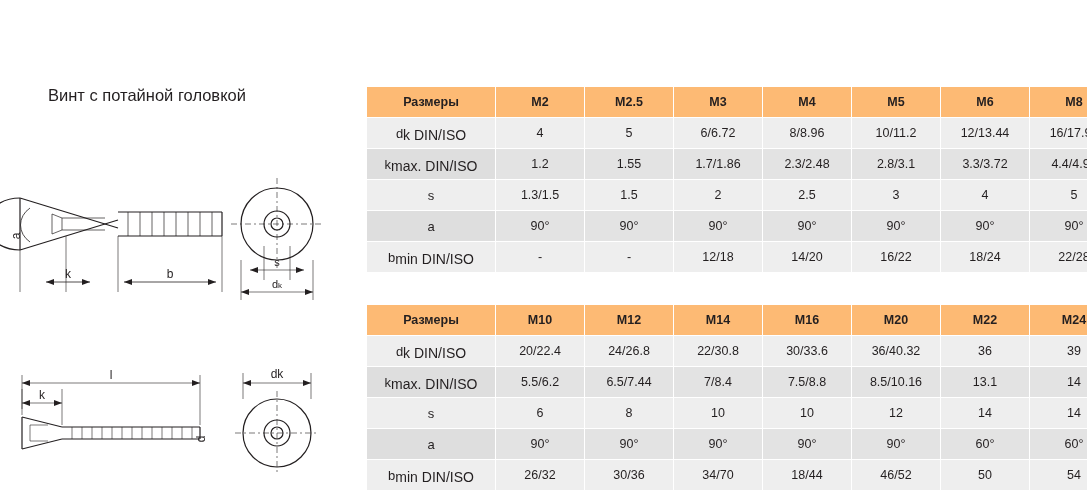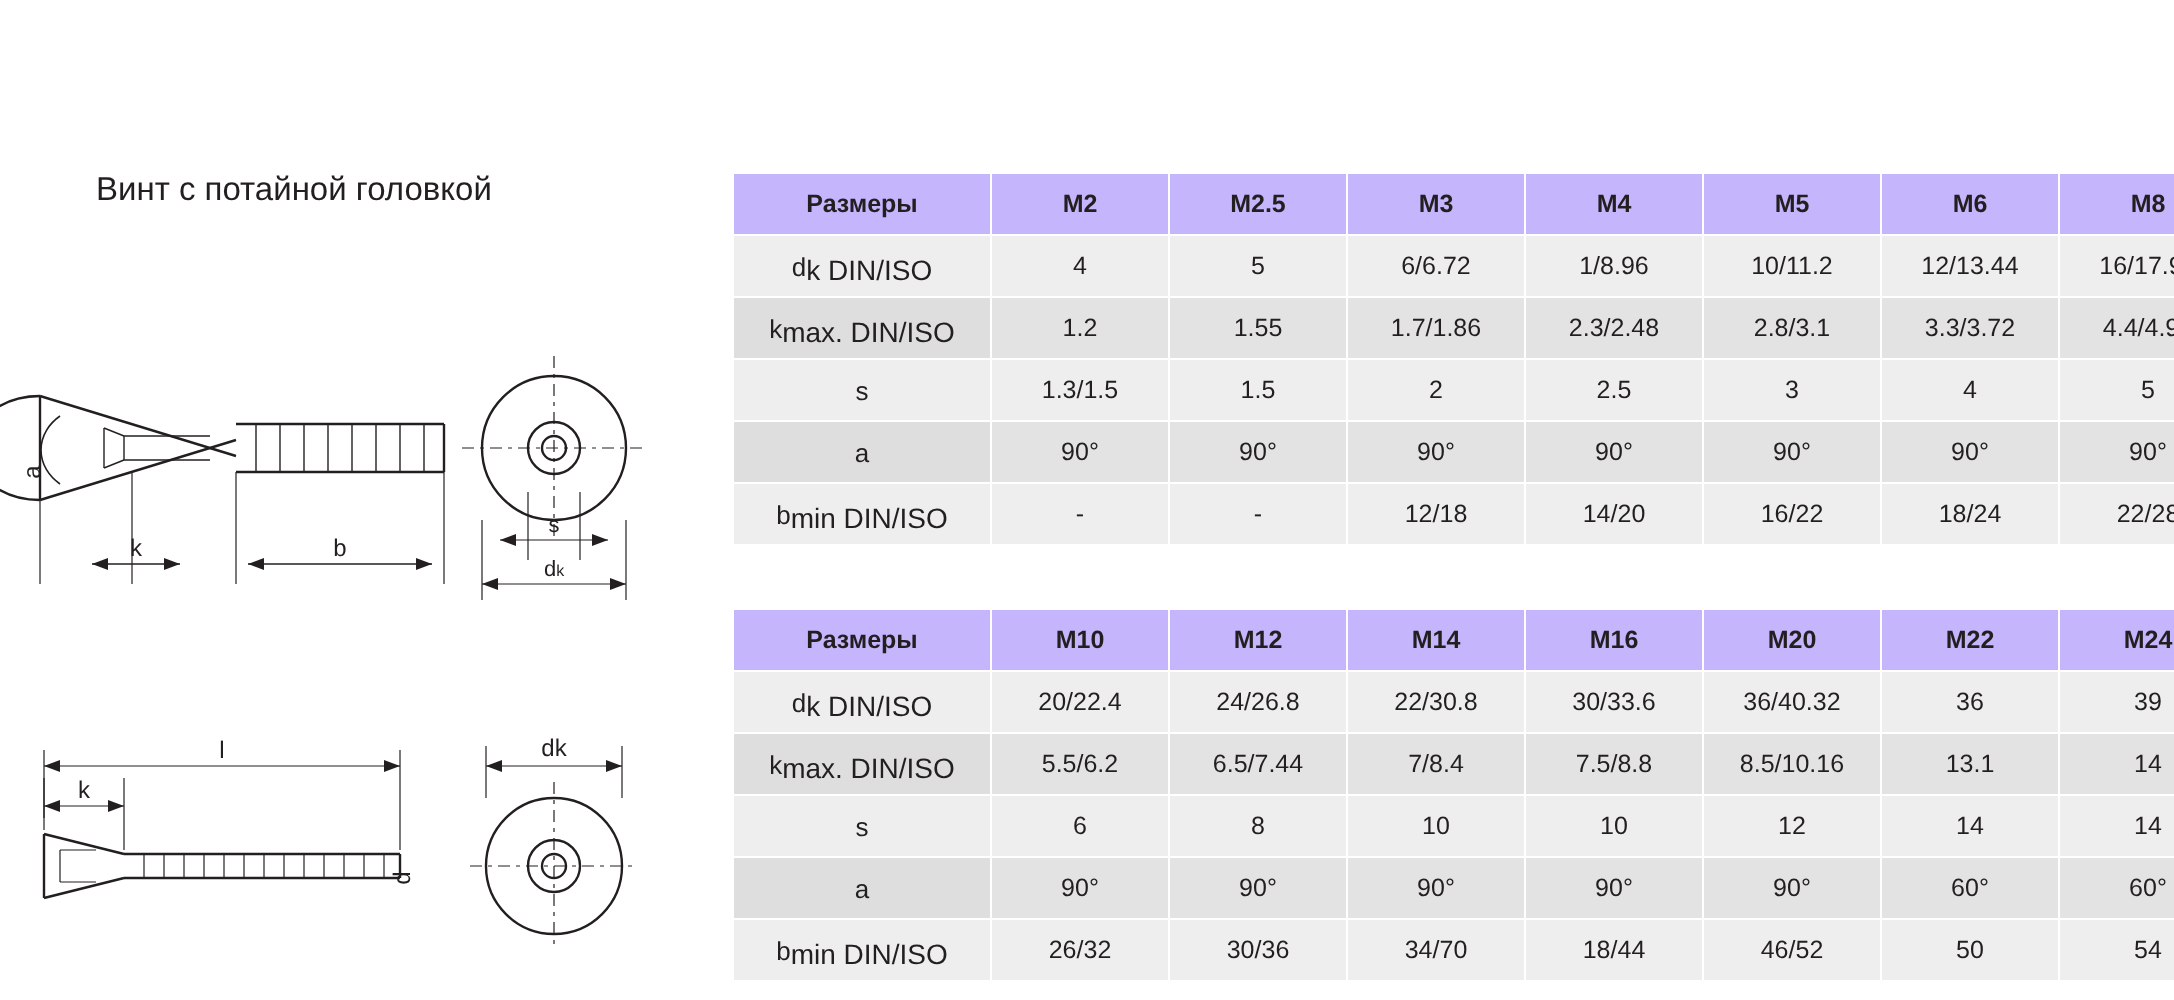--- a/index.html
+++ b/index.html
@@ -74,21 +74,21 @@
     border: 1px solid #ffffff;
     text-align: center;
     vertical-align: middle;
     font-size: 12.5px;
     font-weight: normal;
     color: #231f20;
     height: 30px;
     padding: 0 2px;
   }
   table.spec thead th {
-    background: #c4b5fd;
+    background: #fdba74;
     font-weight: bold;
     font-size: 12.5px;
   }
   table.spec tbody tr:nth-child(odd) td { background: #eeeeee; }
   table.spec tbody tr:nth-child(even) td { background: #e3e3e3; }
   table.spec tbody td.rowhead {
     background: #e9e9e9;
   }
   table.spec tbody tr:nth-child(even) td.rowhead { background: #dedede; }
 
@@ -288,21 +288,21 @@
           <th class="col-val">M6</th>
           <th class="col-val">M8</th>
         </tr>
       </thead>
       <tbody>
         <tr>
           <td class="rowhead"><span class="main">d</span><span class="sub">k DIN/ISO</span></td>
           <td>4</td>
           <td>5</td>
           <td>6/6.72</td>
-          <td>1/8.96</td>
+          <td>8/8.96</td>
           <td>10/11.2</td>
           <td>12/13.44</td>
           <td>16/17.92</td>
         </tr>
         <tr>
           <td class="rowhead"><span class="main">k</span><span class="sub">max. DIN/ISO</span></td>
           <td>1.2</td>
           <td>1.55</td>
           <td>1.7/1.86</td>
           <td>2.3/2.48</td>

